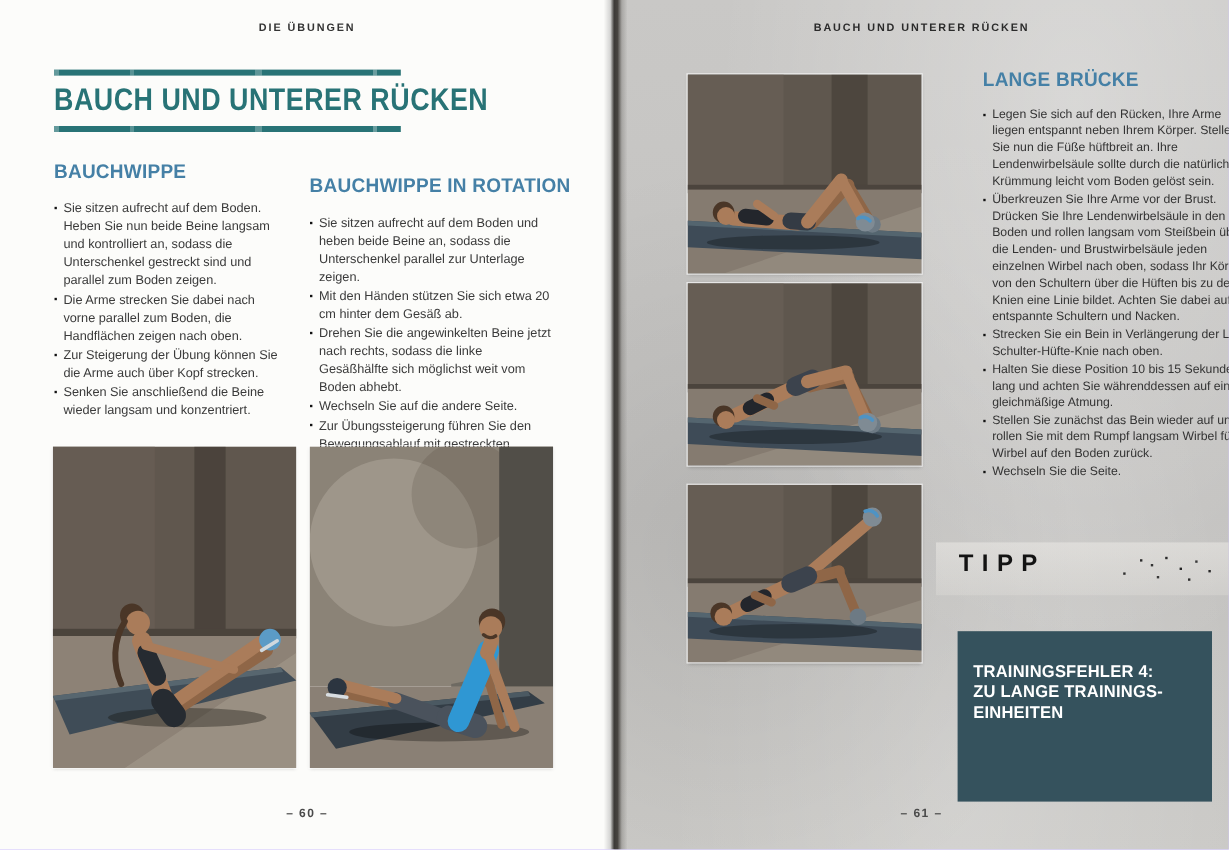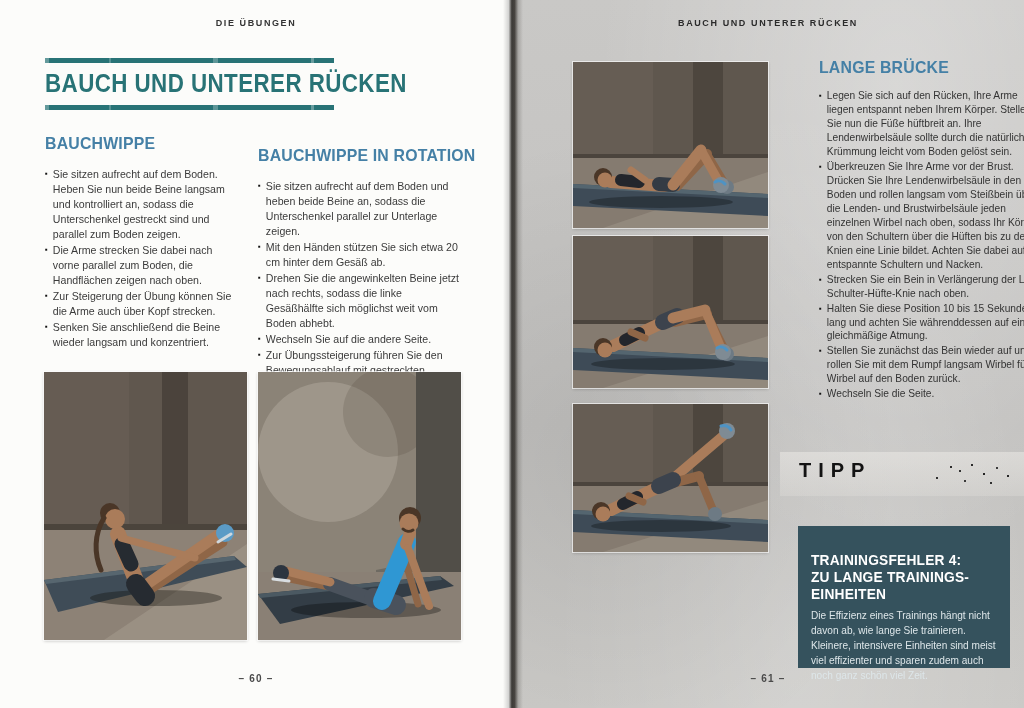--- a/index.html
+++ b/index.html
@@ -315,18 +315,17 @@
     <div class="speckles"></div>
     <div class="tip-label">TIPP</div>
 
     <div class="tip-box">
       <div>
 
       <div class="tip-h-line">TRAININGSFEHLER 4:</div>
           <div class="tip-h-line">ZU LANGE TRAININGS-</div>
           <div class="tip-h-line">EINHEITEN</div>
         </div>
-      <p class="tip-body">Die Effizienz eines Trainings hängt nicht davon ab, wie lange Sie trainieren. Kleinere, intensivere Einheiten sind meist viel effizienter und sparen zudem auch noch ganz schön viel Zeit.</p>
     </div>
 
     <div class="page-num">– 61 –</div>
   </section>
 </div>
 
 </body></html>

